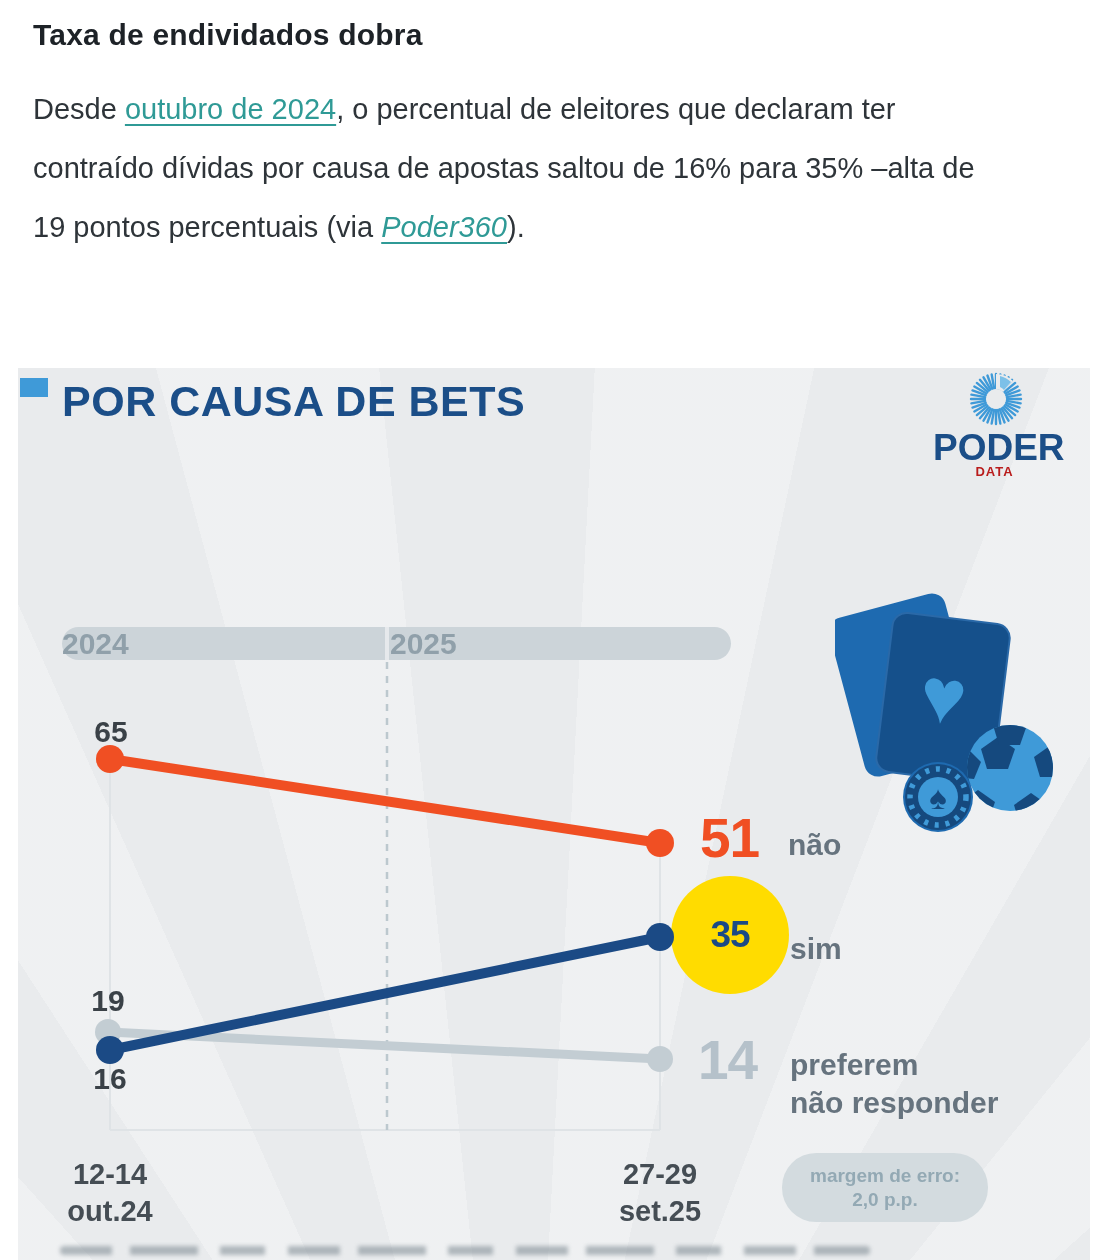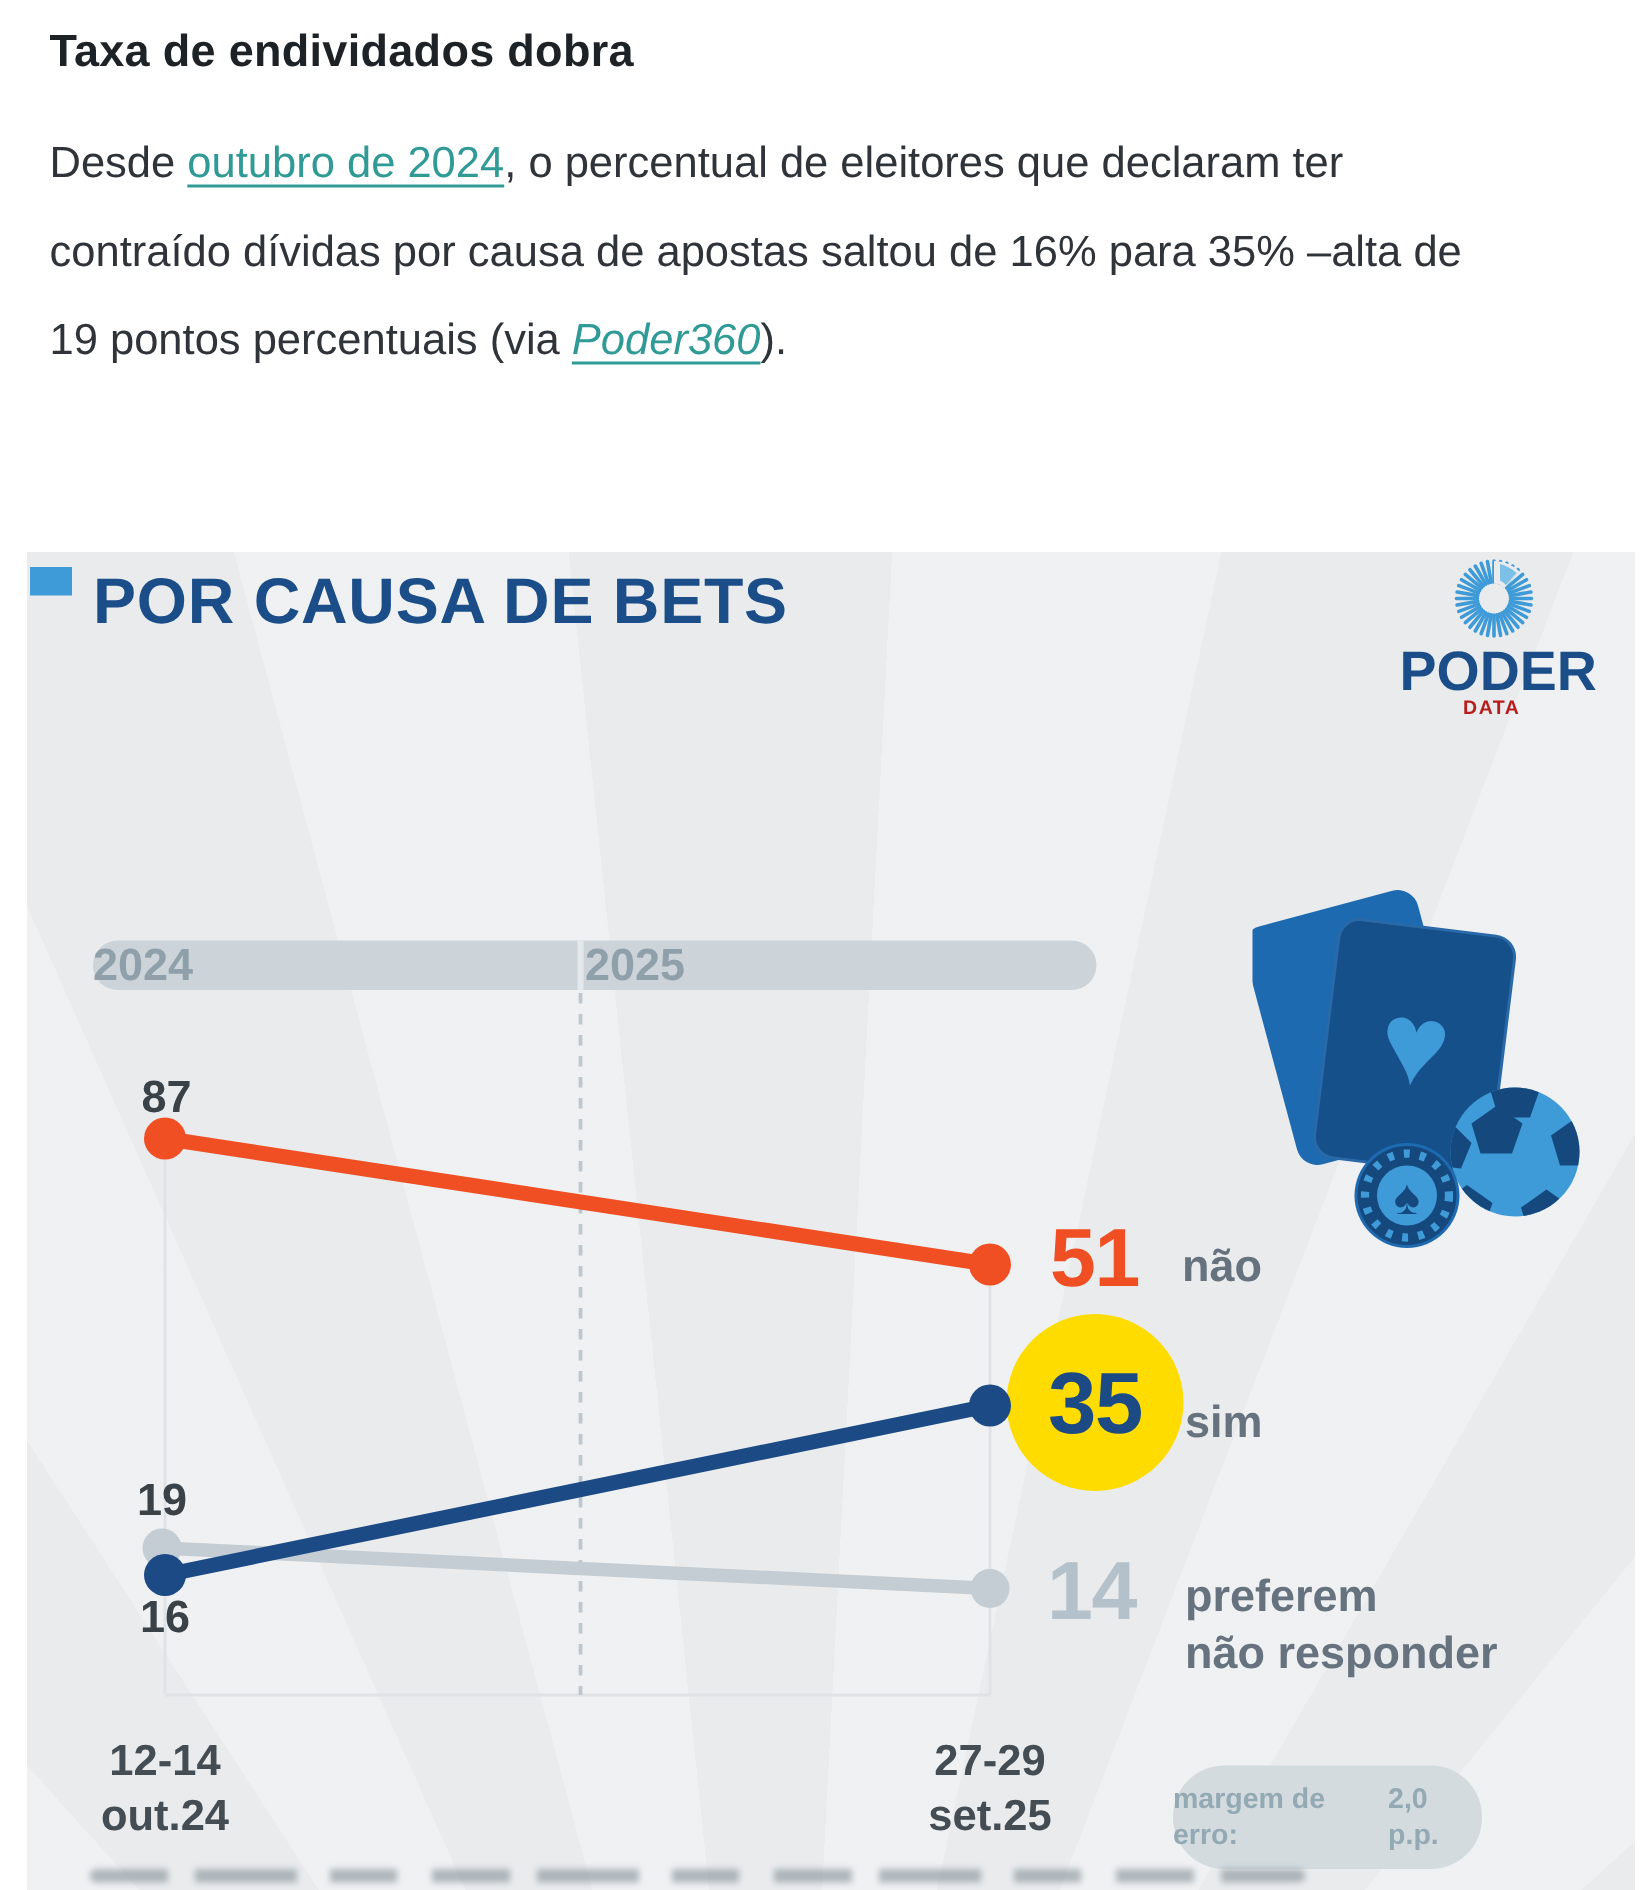--- a/index.html
+++ b/index.html
@@ -33,26 +33,26 @@
   .pill .h1{left:0;width:325px;}
   .pill .h2{left:328px;width:341px;}
   .pill .gap{position:absolute;left:323px;top:0;width:4px;height:33px;background:#e9ebed;opacity:.9;}
 
   
   .val{position:absolute;font-weight:700;color:#3a4147;font-size:30px;text-align:center;width:50px;}
   .bigval{position:absolute;font-weight:800;font-size:55px;letter-spacing:-1px;}
   .serlabel{position:absolute;font-size:30px;font-weight:600;color:#66737e;line-height:38px;}
   .yellow-circle{position:absolute;left:653px;top:508px;width:118px;height:118px;border-radius:50%;background:#ffdc00;
     display:flex;align-items:center;justify-content:center;}
-  .yellow-circle span{font-size:58px;font-weight:800;color:#1b4a85;letter-spacing:-1px;text-align:center;}
+  .yellow-circle span{font-size:37px;font-weight:800;color:#1b4a85;letter-spacing:-1px;text-align:center;}
 
   .xlab{position:absolute;width:120px;text-align:center;font-size:29px;line-height:37px;font-weight:600;color:#454d54;}
 
   .badge{position:absolute;left:764px;top:785px;width:206px;height:69px;border-radius:34px;background:#d3dbdf;
-    display:flex;flex-direction:row;align-items:center;justify-content:center;margin-top:24px;}
+    display:flex;flex-direction:column;align-items:center;justify-content:center;}
   .badge div{font-size:19px;line-height:24px;font-weight:700;color:#93a9b4;}
 
   .cropped-src{position:absolute;left:42px;top:878px;width:810px;height:9px;border-radius:4px;filter:blur(2px);opacity:.55;
     background:repeating-linear-gradient(90deg,#7b8890 0 52px,transparent 52px 70px,#7b8890 70px 138px,transparent 138px 160px,#7b8890 160px 205px,transparent 205px 228px);}
 </style>
 </head>
 <body>
 
 <div id="article">
   <h1>Taxa de endividados dobra</h1>
@@ -139,21 +139,21 @@
 
     <line x1="92" y1="391" x2="642" y2="475" stroke="#f04f23" stroke-width="10" stroke-linecap="round"></line>
     <circle cx="92" cy="391" r="14" fill="#f04f23"></circle>
     <circle cx="642" cy="475" r="14" fill="#f04f23"></circle>
 
     <line x1="92" y1="682" x2="642" y2="569" stroke="#1b4a85" stroke-width="10" stroke-linecap="round"></line>
     <circle cx="92" cy="682" r="14" fill="#1b4a85"></circle>
     <circle cx="642" cy="569" r="14" fill="#1b4a85"></circle>
   </svg>
 
-  <div class="val" style="left:68px;top:347px;">87</div>
+  <div class="val" style="left:68px;top:347px;">65</div>
   <div class="val" style="left:65px;top:616px;">19</div>
   <div class="val" style="left:67px;top:694px;">16</div>
 
   <div class="bigval" style="left:682px;top:438px;color:#f04f23;">51</div>
   <div class="bigval" style="left:680px;top:660px;color:#b5c1ca;">14</div>
 
   <div class="serlabel" style="left:770px;top:458px;">não</div>
   <div class="serlabel" style="left:772px;top:562px;">sim</div>
   <div class="serlabel" style="left:772px;top:678px;">
     <div>preferem</div>

